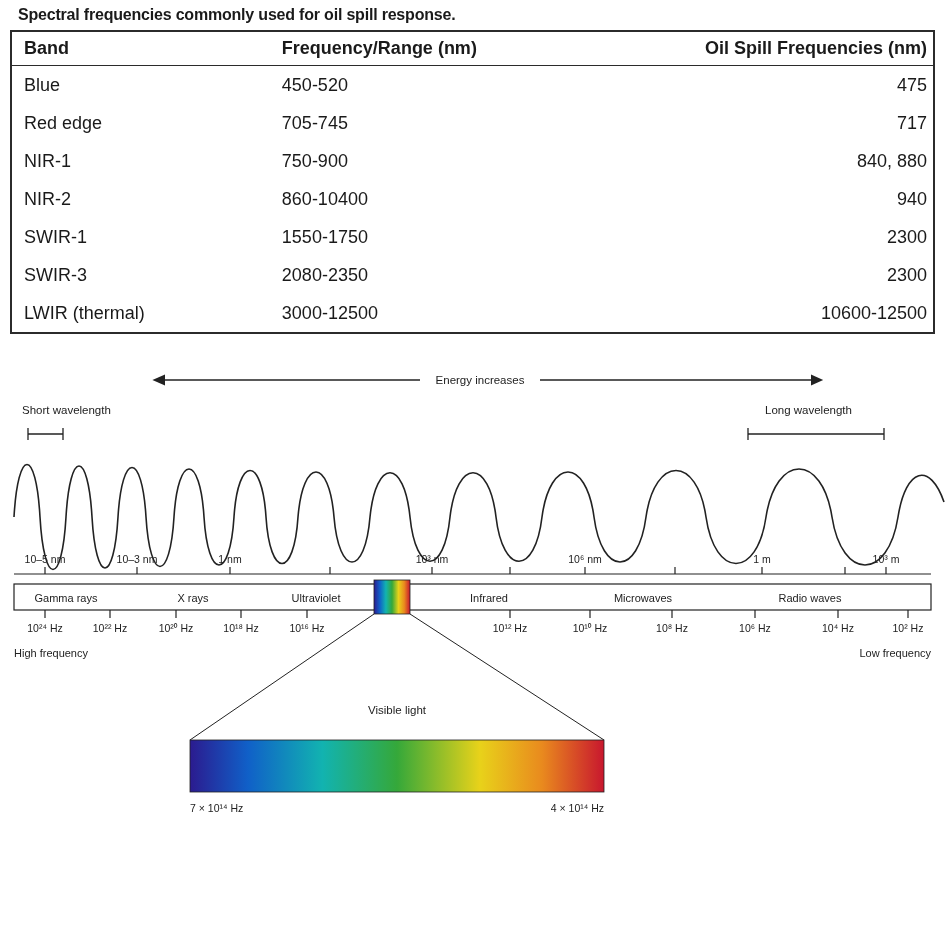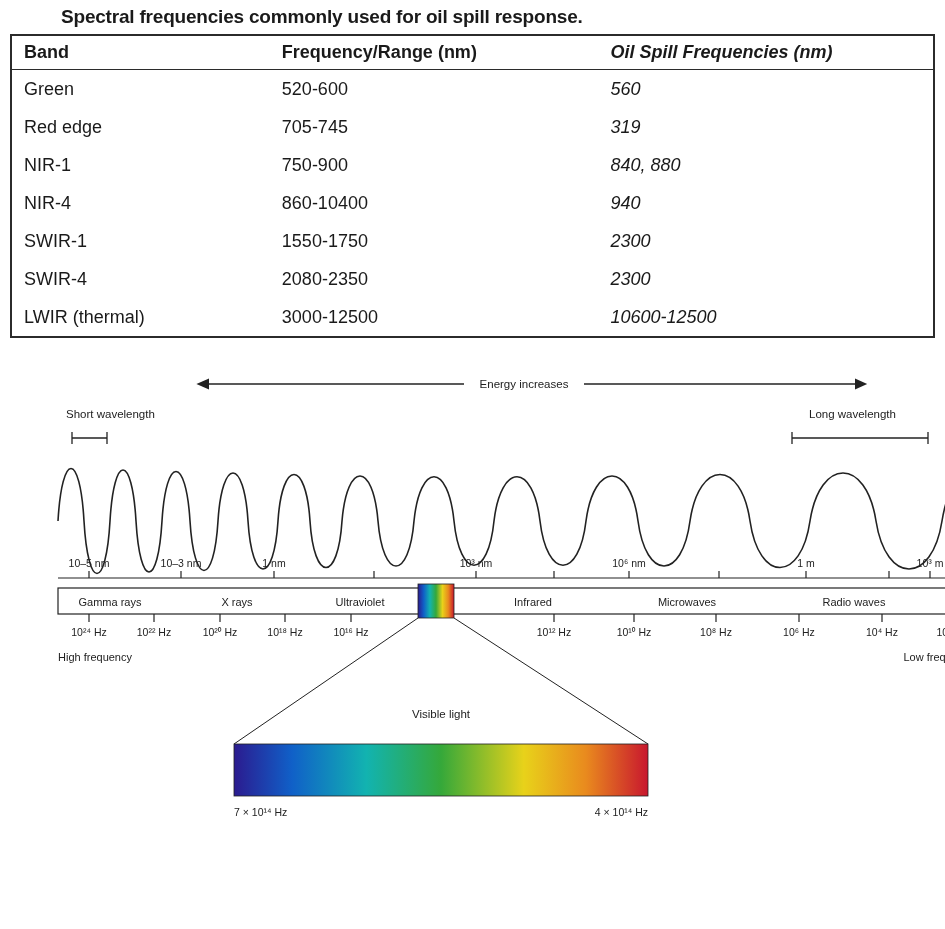--- a/index.html
+++ b/index.html
@@ -11,25 +11,24 @@
     width: 945px;
     height: 929px;
     font-family: "Liberation Sans", sans-serif;
     color: #1a1a1a;
     position: relative;
     overflow: hidden;
   }
 
   
   .title {
-    font-size: 19px;
+    font-size: 16px;
     font-weight: bold;
     padding: 6px 0 6px 18px;
     letter-spacing: -0.2px;
-    margin-left: 43px;
   }
 
   
   .table-wrap {
     margin: 0 10px 0 10px;
     border: 2px solid #2b2b2b;
     box-sizing: border-box;
   }
   table {
     width: 100%;
@@ -42,30 +41,29 @@
     vertical-align: middle;
   }
   th {
     font-weight: bold;
     border-bottom: 1.5px solid #2b2b2b;
     padding-top: 6px;
     padding-bottom: 6px;
   }
   th.col-band, td.col-band { text-align: left; width: 28%; padding-left: 12px; }
   th.col-range, td.col-range { text-align: left; width: 36%; }
-  th.col-oil, td.col-oil { text-align: left; width: 36%; font-style: italic; }
+  th.col-oil, td.col-oil { text-align: right; width: 36%; }
   tbody td { height: 30px; }
 
   
   .figure {
     position: relative;
     margin-top: 18px;
     width: 791px;
     height: 470px;
-    padding-left: 44px;
   }
   .figure svg { display: block; }
 
   .fig-label {
     font-family: "Liberation Sans", sans-serif;
     fill: #222;
   }
 </style>
 </head>
 <body>
@@ -76,46 +74,46 @@
   <table>
     <thead>
       <tr>
         <th class="col-band">Band</th>
         <th class="col-range">Frequency/Range (nm)</th>
         <th class="col-oil">Oil Spill Frequencies (nm)</th>
       </tr>
     </thead>
     <tbody>
       <tr>
-        <td class="col-band">Green</td>
-        <td class="col-range">520-600</td>
-        <td class="col-oil">560</td>
+        <td class="col-band">Blue</td>
+        <td class="col-range">450-520</td>
+        <td class="col-oil">475</td>
       </tr>
       <tr>
         <td class="col-band">Red edge</td>
         <td class="col-range">705-745</td>
-        <td class="col-oil">319</td>
+        <td class="col-oil">717</td>
       </tr>
       <tr>
         <td class="col-band">NIR-1</td>
         <td class="col-range">750-900</td>
         <td class="col-oil">840, 880</td>
       </tr>
       <tr>
-        <td class="col-band">NIR-4</td>
+        <td class="col-band">NIR-2</td>
         <td class="col-range">860-10400</td>
         <td class="col-oil">940</td>
       </tr>
       <tr>
         <td class="col-band">SWIR-1</td>
         <td class="col-range">1550-1750</td>
         <td class="col-oil">2300</td>
       </tr>
       <tr>
-        <td class="col-band">SWIR-4</td>
+        <td class="col-band">SWIR-3</td>
         <td class="col-range">2080-2350</td>
         <td class="col-oil">2300</td>
       </tr>
       <tr>
         <td class="col-band">LWIR (thermal)</td>
         <td class="col-range">3000-12500</td>
         <td class="col-oil">10600-12500</td>
       </tr>
     </tbody>
   </table>

